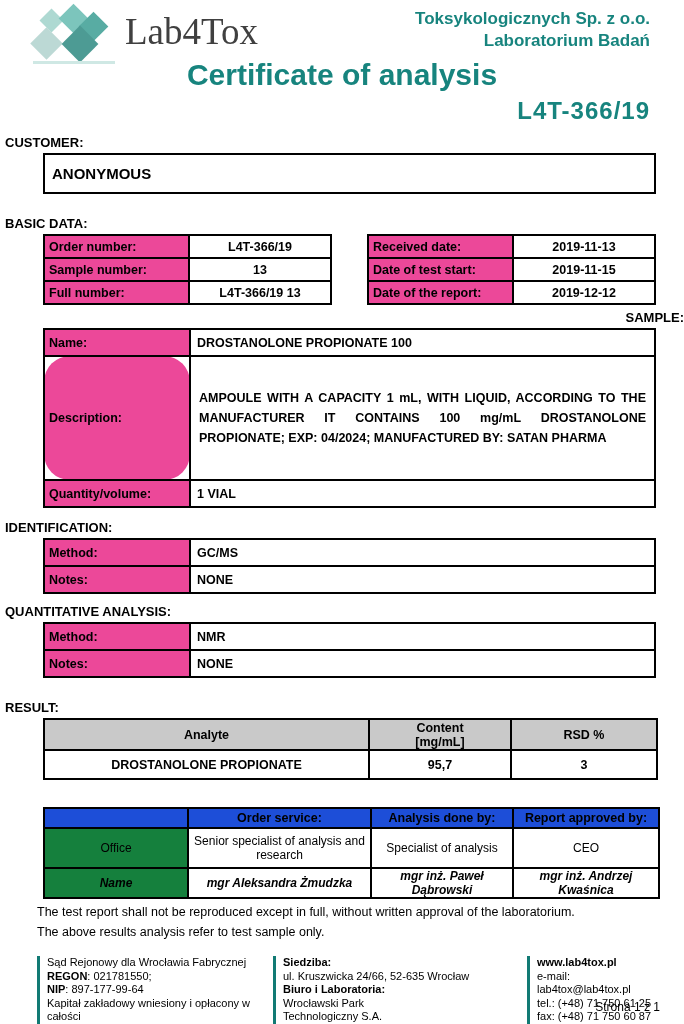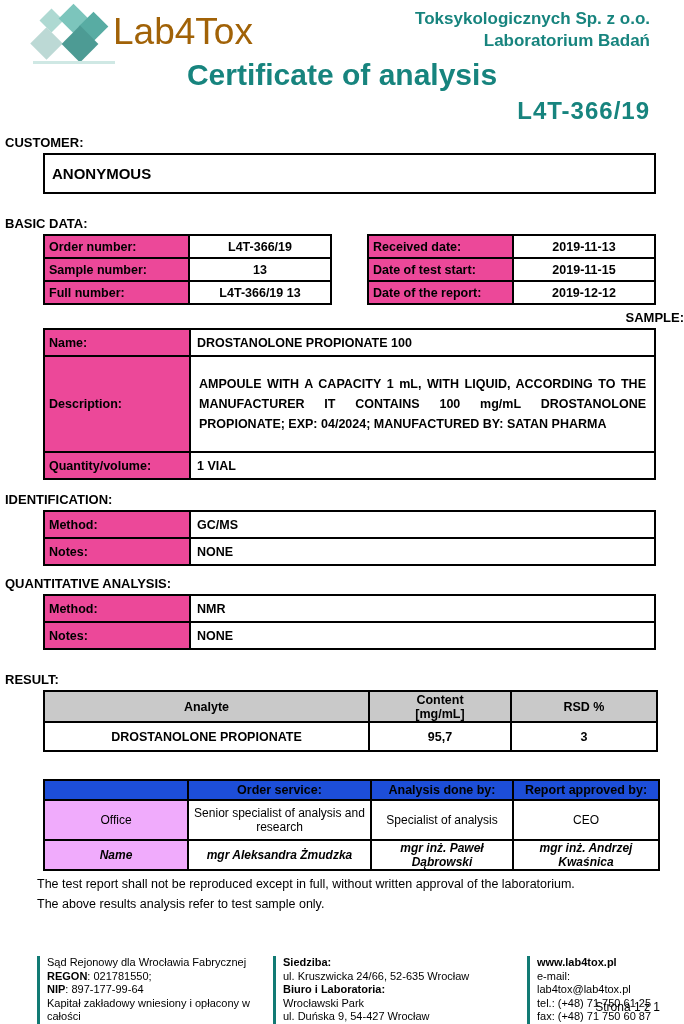--- a/index.html
+++ b/index.html
@@ -14,22 +14,22 @@
   .logo { position:absolute; left:33px; top:6px; display:flex; align-items:flex-start; }
   .diamonds { position:relative; width:80px; height:56px; }
   .diamond { position:absolute; transform:rotate(45deg); }
   .d1 { left:10px; top:6px;  width:17px; height:17px; background:#aed9d2; }
   .d2 { left:30px; top:2px;  width:21px; height:21px; background:#7cc5bc; }
   .d3 { left:50px; top:10px; width:21px; height:21px; background:#58aca3; }
   .d4 { left:2px;  top:26px; width:23px; height:23px; background:#bcd9d5; }
   .d5 { left:34px; top:25px; width:26px; height:26px; background:#4d9b94; }
   .logo-underline { position:absolute; left:0px; top:55px; width:82px; height:3px; background:#cfe8e4; }
   .logo-text {
-    font-family:Liberation Sans, sans-serif;
-    color:#a16207; font-size:37px; line-height:52px; margin-left:0;
+    font-family:Liberation Serif, serif;
+    color:#404040; font-size:37px; line-height:52px; margin-left:12px;
   }
   .company { position:absolute; right:34px; top:8px; text-align:right;
     color:#17847e; font-weight:bold; font-size:17px; line-height:22px; }
   .title { position:absolute; left:0; right:0; top:58px; text-align:center;
     color:#17847e; font-weight:bold; font-size:30px; }
   .report-number { position:absolute; right:34px; top:97px;
     color:#17847e; font-weight:bold; font-size:24px; letter-spacing:1px; }
   
   .section-label { font-size:13px; font-weight:bold; margin:0 0 3px 5px; }
   .indent { margin-left:43px; width:613px; }
@@ -43,36 +43,36 @@
   .val { font-weight:bold; padding:2px 6px; }
   .center { text-align:center; }
   .basic-tables { display:flex; justify-content:space-between; margin-top:3px; }
   .basic-tables table { width:289px; }
   .basic-tables td { height:23px; }
   .col-label-basic { width:145px; }
   .full-table { width:613px; margin-top:2px; }
   .col-label { width:146px; }
   .row-sm td { height:27px; }
   .row-name td { height:27px; }
-  .row-desc td { height:96px; }
+  .row-desc td { height:124px;border-radius:26px; }
   .desc-text { text-align:justify; line-height:1.62; padding:4px 8px; }
   .gap7  { margin-top:22px; }
   .gap10 { margin-top:10px; }
   .gap12 { margin-top:12px; }
   .gap5  { margin-top:5px;text-align:right; }
   
   .result-table th { background:#c9c9c9; font-weight:bold; height:31px; line-height:14px; }
   .result-table td { height:29px; font-weight:bold; }
   .rc1 { width:325px; } .rc2 { width:142px; } .rc3 { width:146px; }
   
   .sig-table { margin-top:27px; }
   .sig-table .hdr { height:20px; font-weight:bold; text-align:center; background:#1d4ed8; }
   .sig-table .office-row td { height:40px; text-align:center; font-weight:normal; font-size:12px; }
   .sig-table .name-row td { height:18px; text-align:center; font-weight:bold; font-style:italic; font-size:12px; }
-  .sig-table .rowlbl { background:#f0abfc; font-weight:bold; font-style:normal; text-align:left; padding:0 4px; }
+  .sig-table .rowlbl { background:#15803d; font-weight:bold; font-style:normal; text-align:left; padding:0 4px; }
   .sc1 { width:144px; } .sc2 { width:183px; } .sc3 { width:142px; } .sc4 { width:146px; }
   .disclaimer { margin:6px 0 0 37px; font-size:12.5px; }
   .disclaimer + .disclaimer { margin-top:6px; }
   
   .footer { position:absolute; top:956px; left:0; width:684px; font-size:11px; line-height:13.5px; }
   .fcol { position:absolute; top:0; border-left:3px solid #117a74; padding-left:7px; }
   .fcol1 { left:37px;  width:218px; }
   .fcol2 { left:273px; width:240px; }
   .fcol3 { left:527px; width:135px; }
   .fb { font-weight:bold; }
@@ -273,20 +273,21 @@
       <div>Sąd Rejonowy dla Wrocławia Fabrycznej</div>
       <div><span class="fb">REGON</span><span>: 021781550;</span></div>
       <div><span class="fb">NIP</span><span>: 897-177-99-64</span></div>
       <div>Kapitał zakładowy wniesiony i opłacony w całości</div>
     </div>
     <div class="fcol fcol2">
       <div class="fb">Siedziba:</div>
       <div>ul. Kruszwicka 24/66, 52-635 Wrocław</div>
       <div class="fb">Biuro i Laboratoria:</div>
       <div>Wrocławski Park</div>
+      <div>Technologiczny S.A.</div>
       <div>ul. Duńska 9, 54-427 Wrocław</div>
     </div>
     <div class="fcol fcol3">
       <div class="fb">www.lab4tox.pl</div>
       <div>e-mail: lab4tox@lab4tox.pl</div>
       <div>tel.: (+48) 71 750 61 25</div>
       <div>fax: (+48) 71 750 60 87</div>
       <div>tel. kom. 792 045 333</div>
     </div>
   </div>

